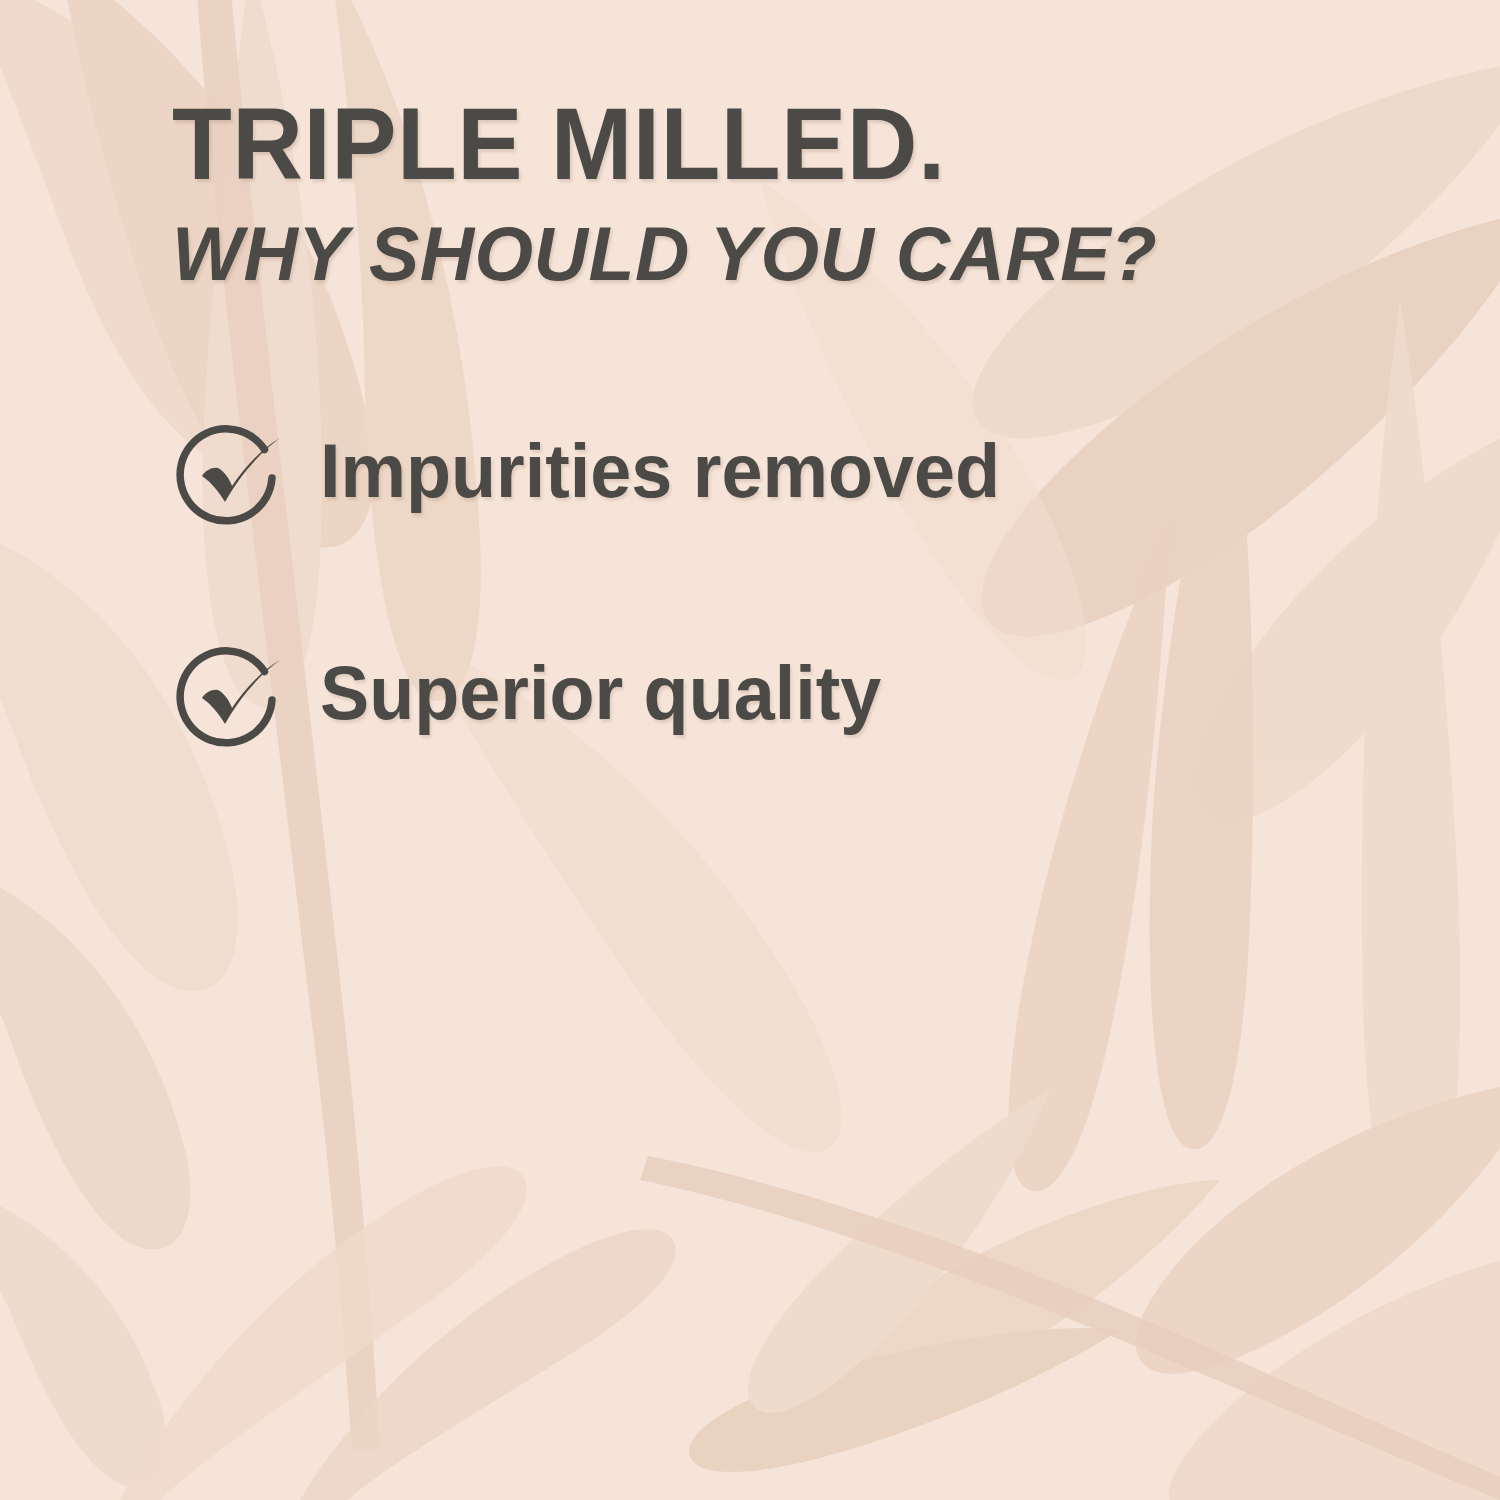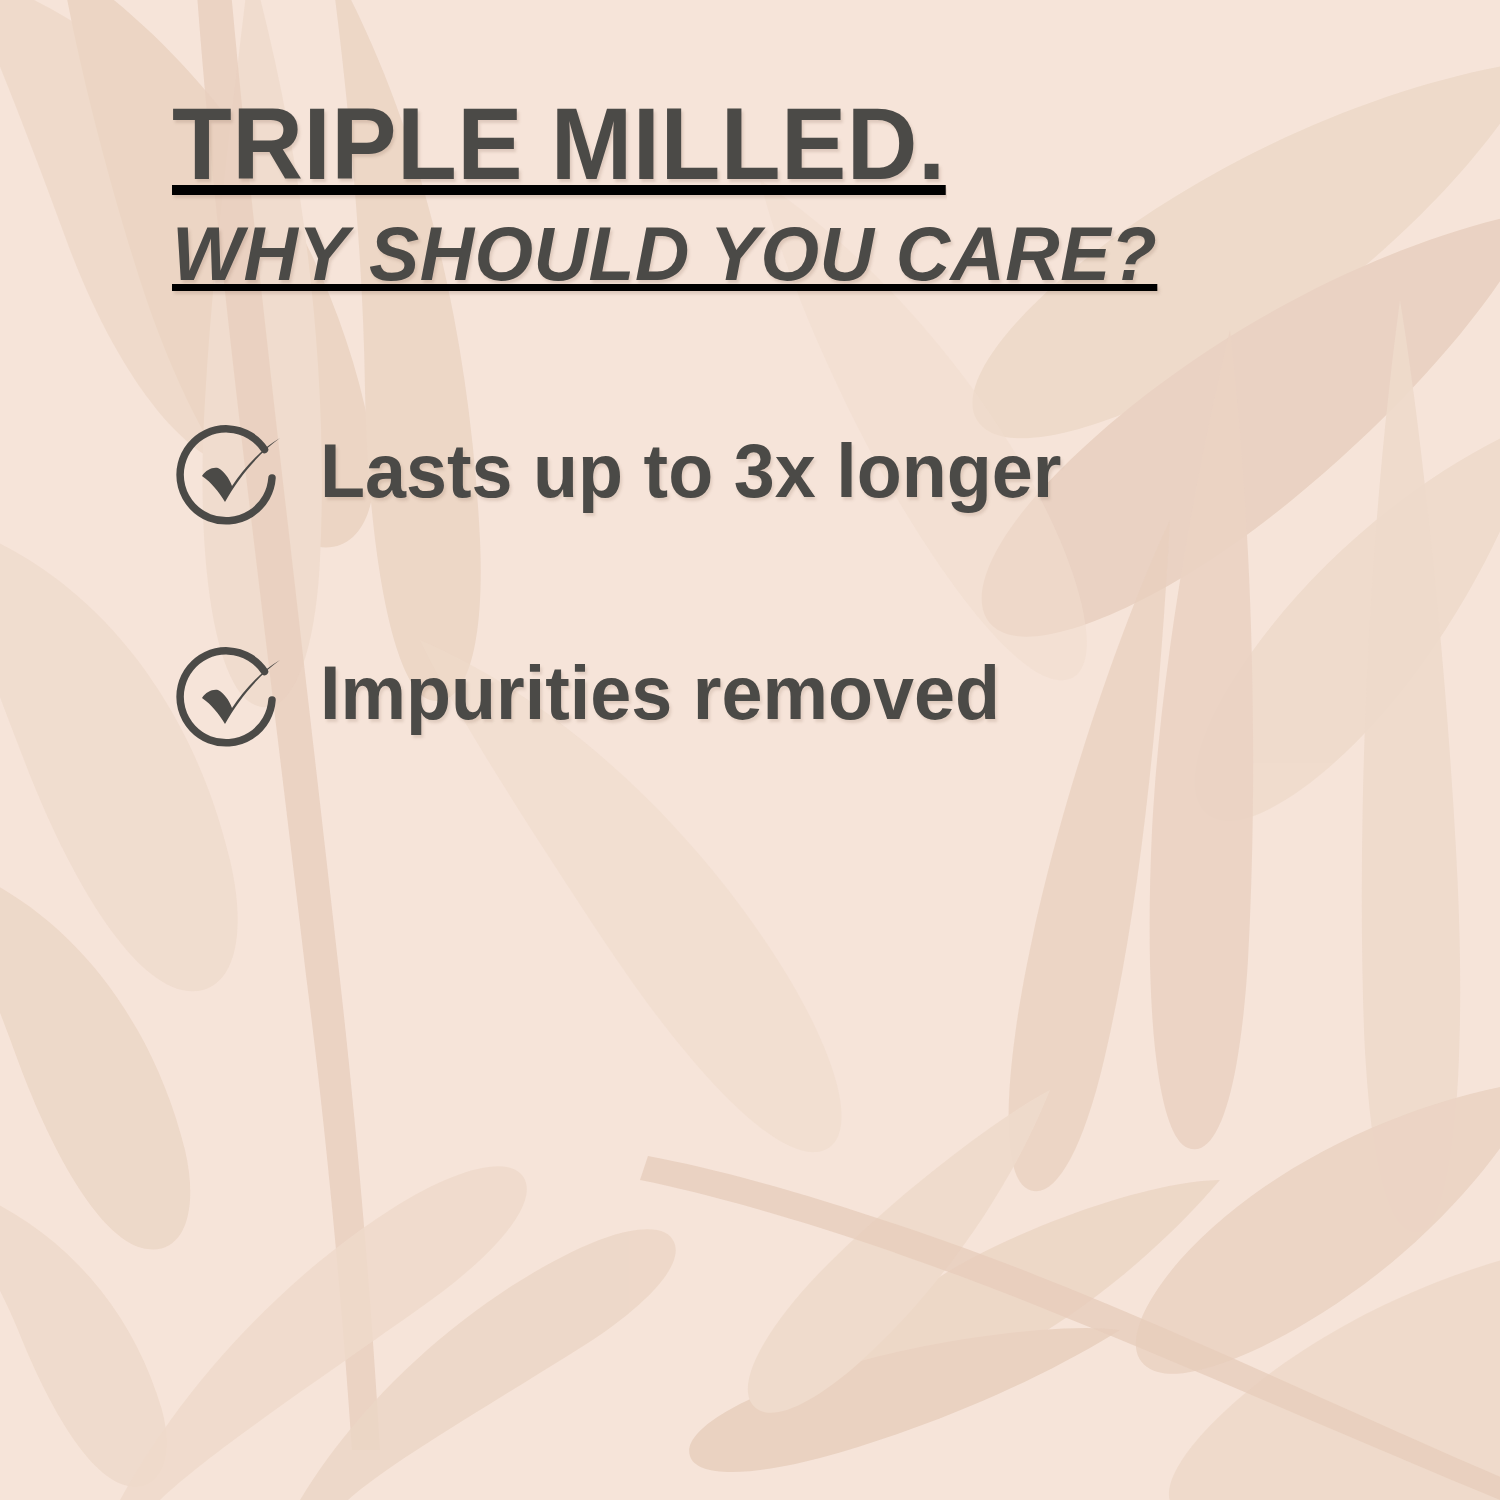--- a/index.html
+++ b/index.html
@@ -39,21 +39,20 @@
     height: 1500px;
     padding: 0;
     box-sizing: border-box;
   }
 
   .headline-block {
     position: absolute;
     left: 172px;
     top: 96px;
     width: 1230px;
-    text-decoration: underline;
   }
 
   .headline {
     margin: 0;
     font-family: "Liberation Sans", sans-serif;
     font-weight: 700;
     font-size: 102px;
     line-height: 0.96;
     letter-spacing: 0.5px;
     color: #4B4A47;
@@ -200,42 +199,42 @@
 
   <div id="content">
 
     <div class="headline-block">
       <h1 class="headline">TRIPLE MILLED.</h1>
       <h2 class="subhead">WHY SHOULD YOU CARE?</h2>
     </div>
 
     <ul class="benefits">
 
-      <li class="benefit-item">
-        <span class="check-icon">
-          <svg width="128" height="128" viewBox="0 0 128 128">
-            <path d="M96.5 33.5 A46 46 0 1 0 104 62" fill="none" stroke="#4B4A47" stroke-width="7.5" stroke-linecap="round"></path>
-            <path d="M112 22 C 92 36 70 62 57 86 C 51 76 44 67 34 60
-                     C 38 54 44 51 50 52 C 56 55 61 62 64 70
-                     C 76 52 94 32 112 22 Z" fill="#4B4A47"></path>
-          </svg>
-        </span>
-        <span class="benefit-label">Lasts up to 3x longer</span>
-      </li>
 
       <li class="benefit-item">
         <span class="check-icon">
           <svg width="128" height="128" viewBox="0 0 128 128">
             <path d="M96.5 33.5 A46 46 0 1 0 104 62" fill="none" stroke="#4B4A47" stroke-width="7.5" stroke-linecap="round"></path>
             <path d="M112 22 C 92 36 70 62 57 86 C 51 76 44 67 34 60
                      C 38 54 44 51 50 52 C 56 55 61 62 64 70
                      C 76 52 94 32 112 22 Z" fill="#4B4A47"></path>
           </svg>
         </span>
         <span class="benefit-label">Impurities removed</span>
       </li>
 
+      <li class="benefit-item">
+        <span class="check-icon">
+          <svg width="128" height="128" viewBox="0 0 128 128">
+            <path d="M96.5 33.5 A46 46 0 1 0 104 62" fill="none" stroke="#4B4A47" stroke-width="7.5" stroke-linecap="round"></path>
+            <path d="M112 22 C 92 36 70 62 57 86 C 51 76 44 67 34 60
+                     C 38 54 44 51 50 52 C 56 55 61 62 64 70
+                     C 76 52 94 32 112 22 Z" fill="#4B4A47"></path>
+          </svg>
+        </span>
+        <span class="benefit-label">Superior quality</span>
+      </li>
 
 
 
     </ul>
   </div>
 </div>
 
 </body></html>

